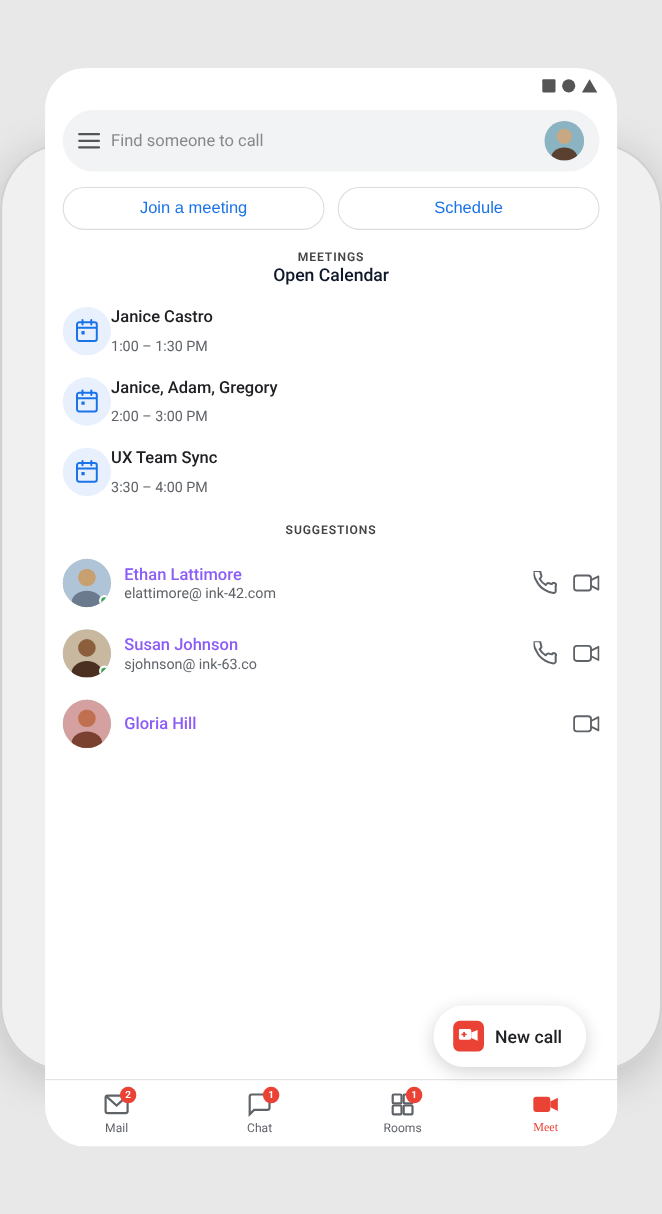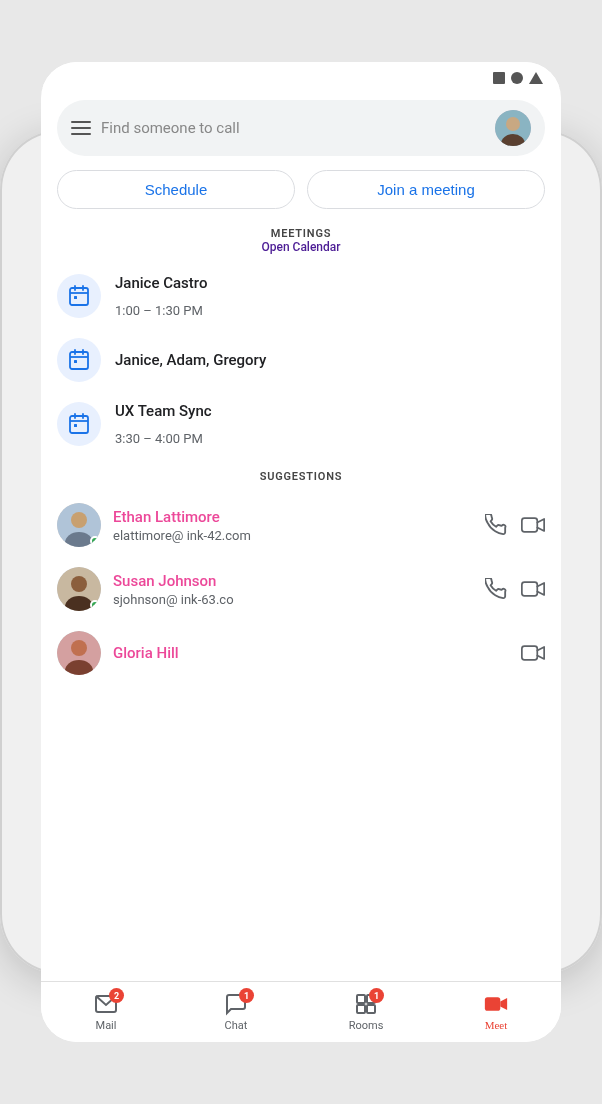--- a/index.html
+++ b/index.html
@@ -143,32 +143,31 @@
       flex-direction: column;
     }
     .section-title {
       font-size: 11px;
       font-weight: 600;
       color: #444;
       letter-spacing: 0.8px;
       text-transform: uppercase;
     }
     .open-calendar-link {
-      color: #4c1d95;
-      font-size: 12px;
+      color: #0f172a;
+      font-size: 16px;
       font-weight: 500;
       cursor: pointer;
     }
 
     
     .meeting-item {
       display: flex;
       align-items: center;
       padding: 10px 0;
-      gap: 14px;
     }
     .meeting-icon-bg {
       width: 44px;
       height: 44px;
       border-radius: 50%;
       background: #e8f0fe;
       display: flex;
       align-items: center;
       justify-content: center;
       flex-shrink: 0;
@@ -214,21 +213,21 @@
       border-radius: 50%;
       border: 2px solid #fff;
       position: absolute;
       bottom: 1px;
       right: 1px;
     }
     .contact-info { flex: 1; }
     .contact-name {
       font-size: 15px;
       font-weight: 500;
-      color: #ec4899;
+      color: #8b5cf6;
     }
     .contact-email {
       font-size: 13px;
       color: #5f6368;
       margin-top: 2px;
     }
     .contact-actions {
       display: flex;
       gap: 14px;
       align-items: center;
@@ -348,22 +347,22 @@
 
           <svg viewBox="0 0 36 36" xmlns="http://www.w3.org/2000/svg">
             <circle cx="18" cy="18" r="18" fill="#8ab4c2"></circle>
             <circle cx="18" cy="14" r="7" fill="#c8a882"></circle>
             <ellipse cx="18" cy="34" rx="12" ry="10" fill="#5a4030"></ellipse>
           </svg>
         </div>
       </div>
 
       <div class="action-buttons">
+        <button class="action-btn">Join a meeting</button>
         <button class="action-btn">Schedule</button>
-        <button class="action-btn">Join a meeting</button>
       </div>
 
       <div class="section-header">
         <span class="section-title">MEETINGS</span>
         <span class="open-calendar-link">Open Calendar</span>
       </div>
 
       <div class="meeting-item">
         <div class="meeting-icon-bg">
           <svg width="24" height="24" viewBox="0 0 24 24" fill="#1a73e8">
@@ -385,20 +384,21 @@
           <svg width="24" height="24" viewBox="0 0 24 24" fill="none">
             <rect x="3" y="4" width="18" height="17" rx="2" fill="none" stroke="#1a73e8" stroke-width="1.8"></rect>
             <line x1="3" y1="9" x2="21" y2="9" stroke="#1a73e8" stroke-width="1.8"></line>
             <line x1="8" y1="2" x2="8" y2="6" stroke="#1a73e8" stroke-width="1.8" stroke-linecap="round"></line>
             <line x1="16" y1="2" x2="16" y2="6" stroke="#1a73e8" stroke-width="1.8" stroke-linecap="round"></line>
             <rect x="7" y="12" width="3" height="3" rx="0.5" fill="#1a73e8"></rect>
           </svg>
         </div>
         <div class="meeting-info">
           <div class="meeting-name">Janice, Adam, Gregory</div>
+          <div class="meeting-time">2:00 – 3:00 PM</div>
         </div>
       </div>
 
       <div class="meeting-item">
         <div class="meeting-icon-bg">
           <svg width="24" height="24" viewBox="0 0 24 24" fill="none">
             <rect x="3" y="4" width="18" height="17" rx="2" fill="none" stroke="#1a73e8" stroke-width="1.8"></rect>
             <line x1="3" y1="9" x2="21" y2="9" stroke="#1a73e8" stroke-width="1.8"></line>
             <line x1="8" y1="2" x2="8" y2="6" stroke="#1a73e8" stroke-width="1.8" stroke-linecap="round"></line>
             <line x1="16" y1="2" x2="16" y2="6" stroke="#1a73e8" stroke-width="1.8" stroke-linecap="round"></line>
@@ -489,20 +489,33 @@
                 <rect x="1" y="3" width="18" height="16" rx="3" fill="none"></rect>
                 <polyline points="19,8 27,4 27,18 19,14"></polyline>
               </svg>
             </button>
           </div>
         </div>
 
       </div>
     </div>
 
+    <div class="fab-container">
+      <div class="fab-new-call">
+        <div class="fab-icon">
+          <svg width="18" height="16" viewBox="0 0 22 18" fill="none">
+            <rect x="0" y="1" width="14" height="12" rx="2" fill="white"></rect>
+            <polyline points="14,5 21,2 21,14 14,11" fill="white"></polyline>
+            <line x1="6" y1="5" x2="6" y2="9" stroke="#ea4335" stroke-width="2" stroke-linecap="round"></line>
+            <line x1="4" y1="7" x2="8" y2="7" stroke="#ea4335" stroke-width="2" stroke-linecap="round"></line>
+          </svg>
+        </div>
+        <span class="fab-label">New call</span>
+      </div>
+    </div>
 
     <div class="bottom-nav">
 
       <div class="nav-item">
         <div class="nav-icon-wrap">
           <svg width="24" height="24" viewBox="0 0 24 24" fill="none" stroke="#5f6368" stroke-width="2">
             <rect x="2" y="4" width="20" height="16" rx="2"></rect>
             <polyline points="2,4 12,13 22,4"></polyline>
           </svg>
           <span class="nav-badge">2</span>

